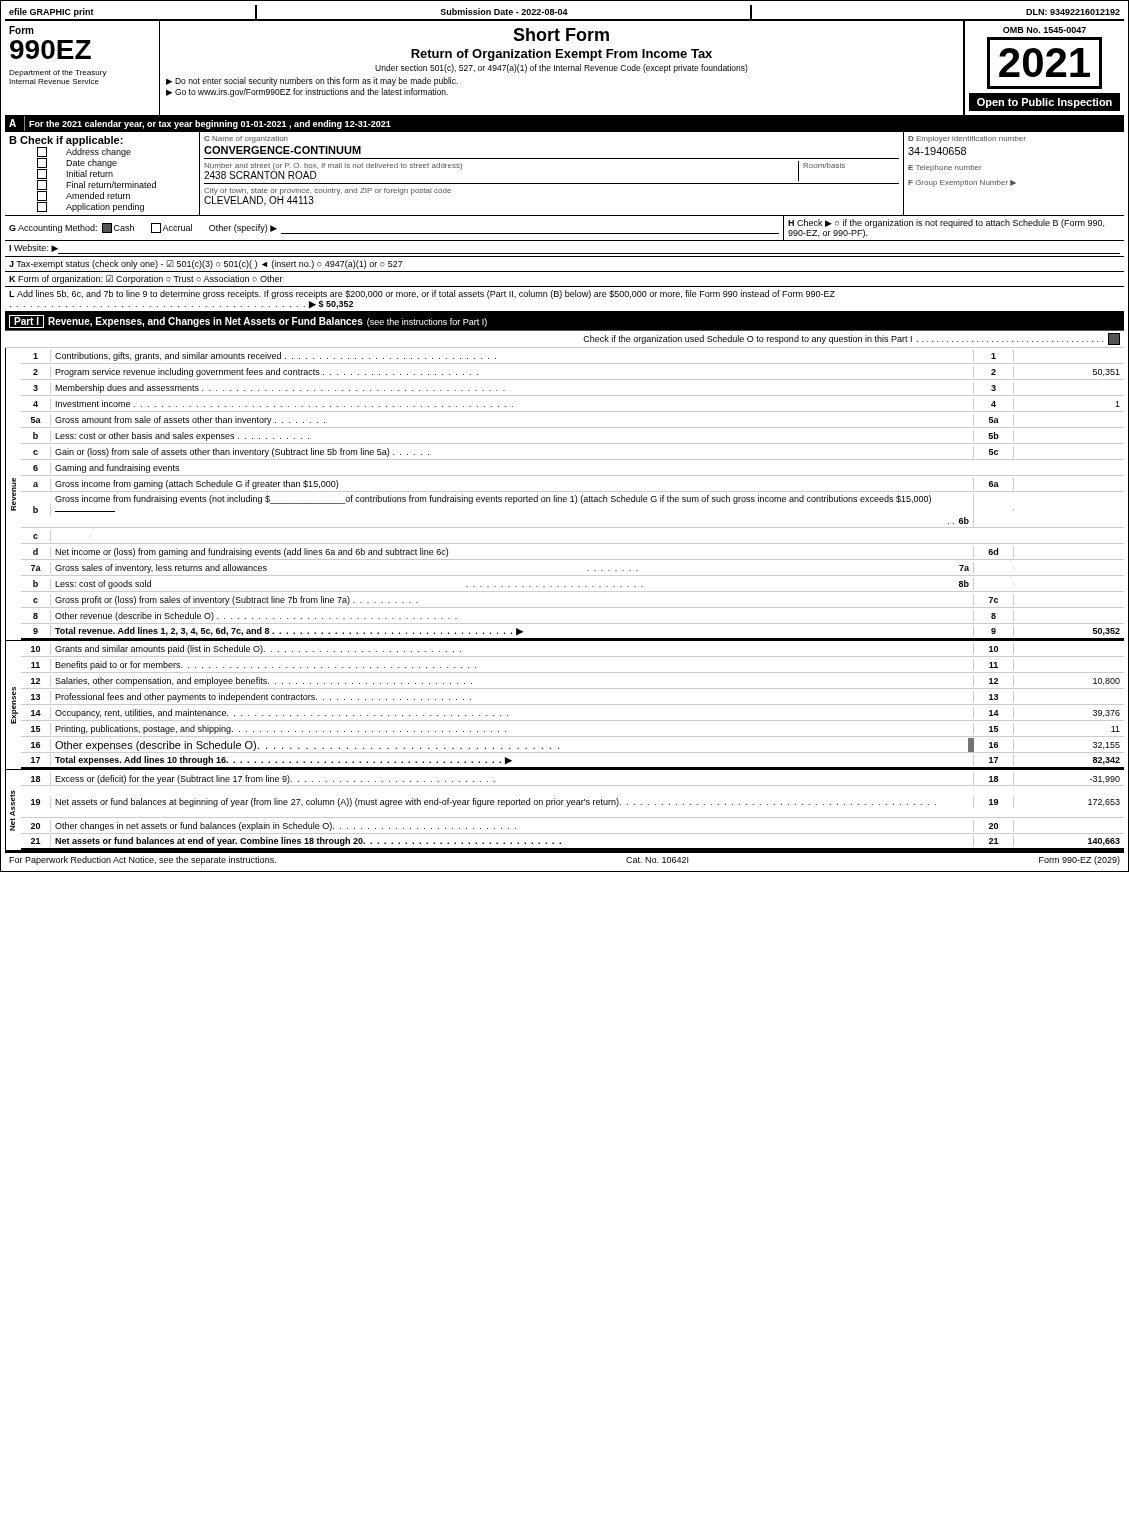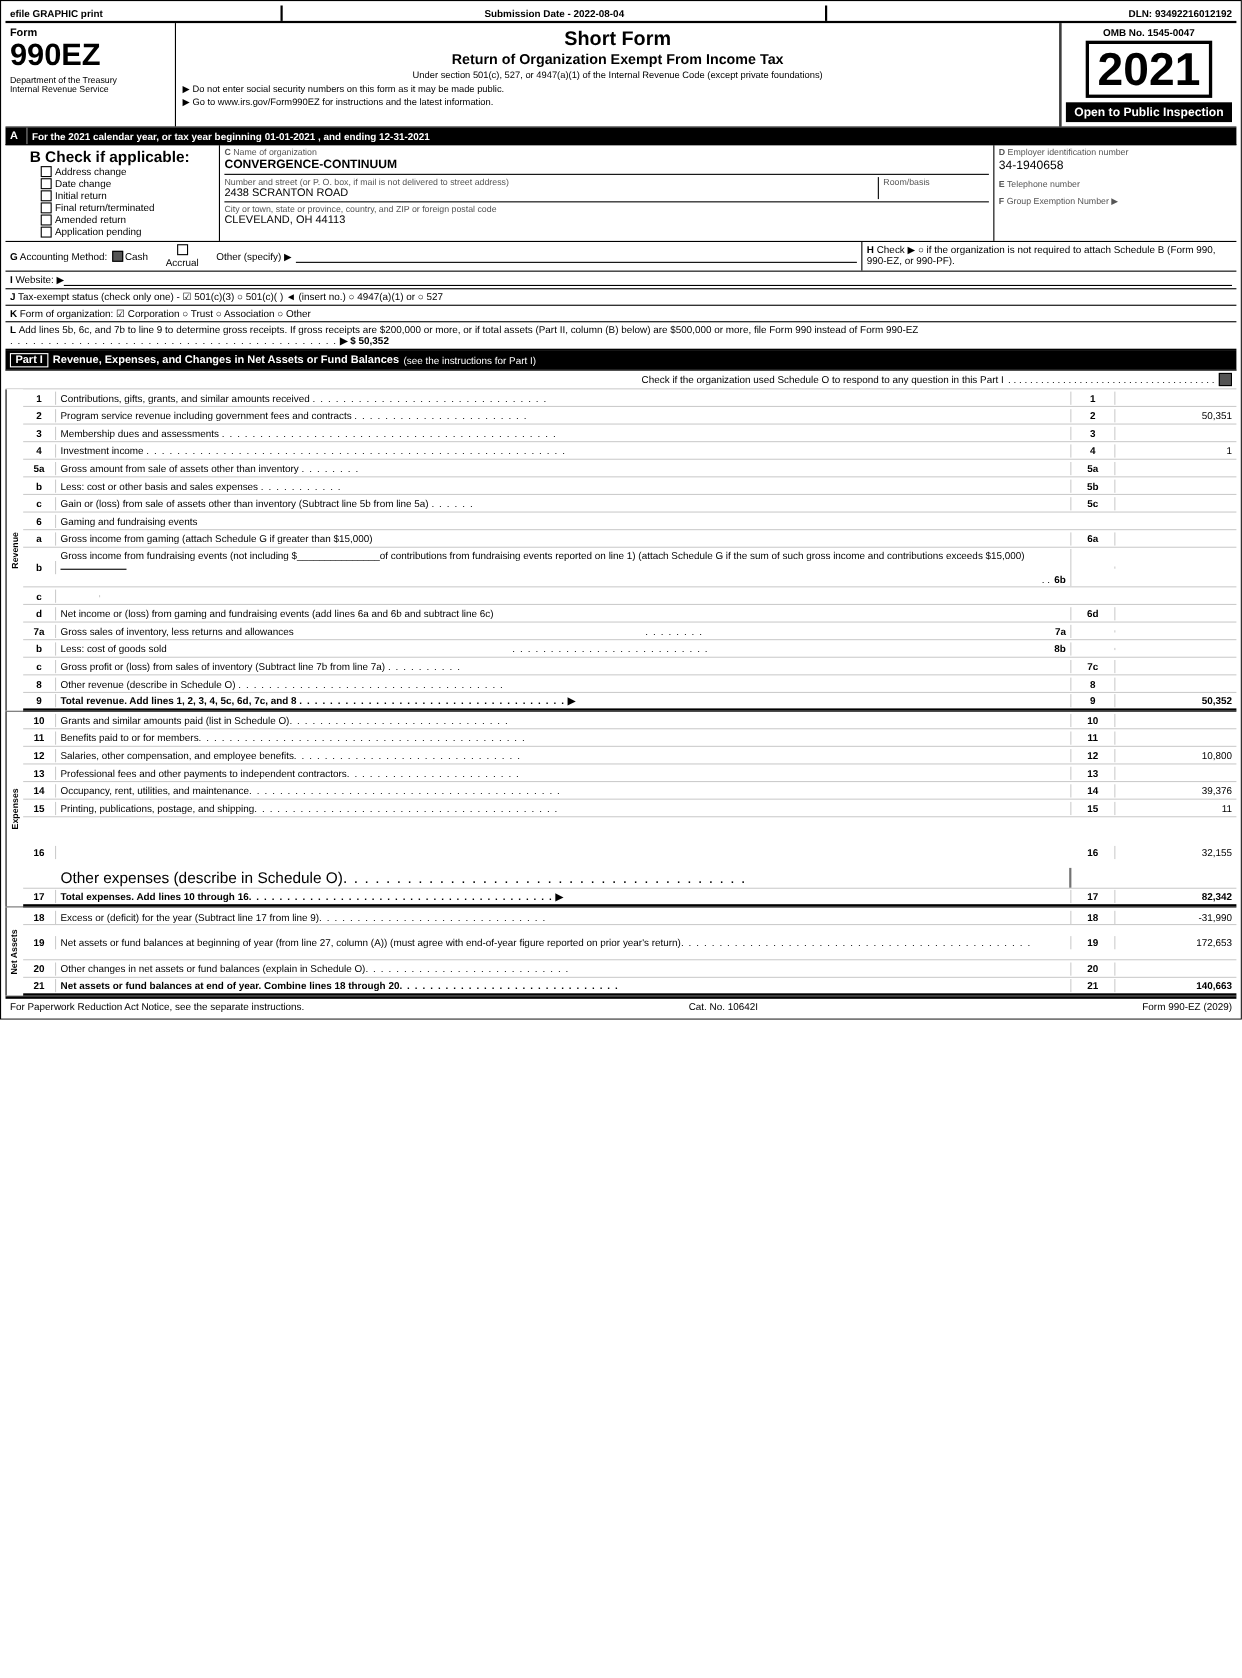--- a/index.html
+++ b/index.html
@@ -1,19 +1,19 @@
 <!DOCTYPE html>
 <html><head>
   <meta charset="utf-8">
   <style>
     * { box-sizing: border-box; margin: 0; padding: 0; }
     body { font-family: Arial, sans-serif; font-size: 10px; background: white; color: black; width: 1129px; }
     
     .page { width: 1129px; padding: 4px; border: 1px solid #000; }
-    .check-option { display: flex; align-items: flex-end; gap: 3px; margin: 1px 0; padding-left: 28px; }
+    .check-option { display: flex; align-items: flex-end; gap: 19px; margin: 1px 0; padding-left: 28px; }
     .checkbox { width: 10px; height: 10px; border: 1px solid #000; display: inline-block; }
   </style>
 </head>
 <body>
 
 <div class="page">
 
   <div style="display:flex; border-bottom:2px solid #000;">
     <div style="flex:1; border-right:2px solid #000; padding:2px 4px; font-size:9px; font-weight:bold;">efile GRAPHIC print</div>
     <div style="flex:2; border-right:2px solid #000; padding:2px 4px; font-size:9px; font-weight:bold; text-align:center;">Submission Date - 2022-08-04</div>
@@ -47,21 +47,21 @@
   </div>
 
   <div style="display:flex; border-bottom:1px solid #000; background:#000; color:white; align-items:center;">
     <div style="padding:2px 4px; font-weight:bold; font-size:10px; border-right:1px solid #888; width:20px;">A</div>
     <div style="padding:2px 4px; font-size:9px; font-weight:bold; flex:1;">For the 2021 calendar year, or tax year beginning 01-01-2021 , and ending 12-31-2021</div>
   </div>
 
   <div style="display:flex; border-bottom:1px solid #000;">
 
     <div style="width:195px; border-right:1px solid #000; padding:2px 4px; font-size:9px;">
-      <div style="font-weight:bold; font-size:14px;margin-left:18px;">
+      <div style="font-weight:bold; font-size:11px;">
         <span style="font-weight:bold;">B</span> <span>Check if applicable:</span>
       </div>
       <div class="check-option">
         <span class="checkbox" style="width:10px;height:10px;border:1px solid #000;display:inline-block;"></span>
         <span>Address change</span>
       </div>
       <div class="check-option">
         <span class="checkbox"></span>
         <span>Date change</span>
       </div>
@@ -124,21 +124,21 @@
   </div>
 
   <div style="display:flex; border-bottom:1px solid #000;">
     <div style="flex:1; border-right:1px solid #000; padding:2px 4px; font-size:9px; display:flex; align-items:center; gap:4px;">
       <span><strong>G</strong> <span>Accounting Method:</span></span>
       <span style="display:inline-flex; align-items:center; gap:2px;">
         <span style="width:10px;height:10px;border:1px solid #000;background:#555;display:inline-block;"></span>
         <span>Cash</span>
       </span>
       <span style="width:8px;"></span>
-      <span style="display:inline-flex; align-items:center; gap:2px;flex-direction:column;">
+      <span style="display:inline-flex; align-items:center; gap:2px;">
         <span style="width:10px;height:10px;border:1px solid #000;display:inline-block;"></span>
         <span>Accrual</span>
       </span>
       <span style="width:8px;"></span>
       <span>Other (specify) ▶</span>
       <span style="flex:1; border-bottom:1px solid #000;">&nbsp;</span>
     </div>
     <div style="width:340px; padding:2px 4px; font-size:9px;">
       <span><strong>H</strong> <span>Check ▶ ○ if the organization is not required to attach Schedule B (Form 990, 990-EZ, or 990-PF).</span></span>
     </div>
@@ -388,21 +388,21 @@
     <div style="width:110px; padding:1px 4px; font-size:9px; text-align:right; ">39,376</div>
   </div>
           <div style="display: flex; border-bottom: 1px solid rgb(204, 204, 204); min-height: 16px; align-items: center;">
     <div style="width:30px; border-right:1px solid #ccc; padding:1px 4px; font-size:9px; font-weight:bold; text-align:center;">15</div>
     <div style="flex:1; border-right:1px solid #ccc; padding:1px 4px; font-size:9px; ">Printing, publications, postage, and shipping<span style="letter-spacing:1px;">. . . . . . . . . . . . . . . . . . . . . . . . . . . . . . . . . . . . . . . .</span></div>
     <div style="width:40px; border-right:1px solid #ccc; padding:1px 4px; font-size:9px; font-weight:bold; text-align:center;">15</div>
     <div style="width:110px; padding:1px 4px; font-size:9px; text-align:right; ">11</div>
   </div>
           <div style="display: flex; border-bottom: 1px solid rgb(204, 204, 204); min-height: 16px; align-items: center;">
     <div style="width:30px; border-right:1px solid #ccc; padding:1px 4px; font-size:9px; font-weight:bold; text-align:center;">16</div>
-    <div style="flex:1; border-right:2px solid #737373; padding:1px 4px; font-size:14px;margin-top:46px; ">Other expenses (describe in Schedule O)<span style="letter-spacing:1px;">. . . . . . . . . . . . . . . . . . . . . . . . . . . . . . . . . . . . . .</span></div>
+    <div style="flex:1; border-right:6px solid #737373; padding:1px 4px; font-size:11px; ">Other expenses (describe in Schedule O)<span style="letter-spacing:1px;">. . . . . . . . . . . . . . . . . . . . . . . . . . . . . . . . . . . . . .</span></div>
     <div style="width:40px; border-right:1px solid #ccc; padding:1px 4px; font-size:9px; font-weight:bold; text-align:center;">16</div>
     <div style="width:110px; padding:1px 4px; font-size:9px; text-align:right; ">32,155</div>
   </div>
           <div style="display: flex; border-bottom: 2px solid rgb(0, 0, 0); min-height: 16px; align-items: center; font-weight: bold;">
     <div style="width:30px; border-right:1px solid #ccc; padding:1px 4px; font-size:9px; font-weight:bold; text-align:center;">17</div>
     <div style="flex:1; border-right:1px solid #ccc; padding:1px 4px; font-size:9px; font-weight:bold;">Total expenses. Add lines 10 through 16<span style="letter-spacing:1px;">. . . . . . . . . . . . . . . . . . . . . . . . . . . . . . . . . . . . . . . .</span> ▶</div>
     <div style="width:40px; border-right:1px solid #ccc; padding:1px 4px; font-size:9px; font-weight:bold; text-align:center;">17</div>
     <div style="width:110px; padding:1px 4px; font-size:9px; text-align:right; font-weight:bold;">82,342</div>
   </div>
         </div>

